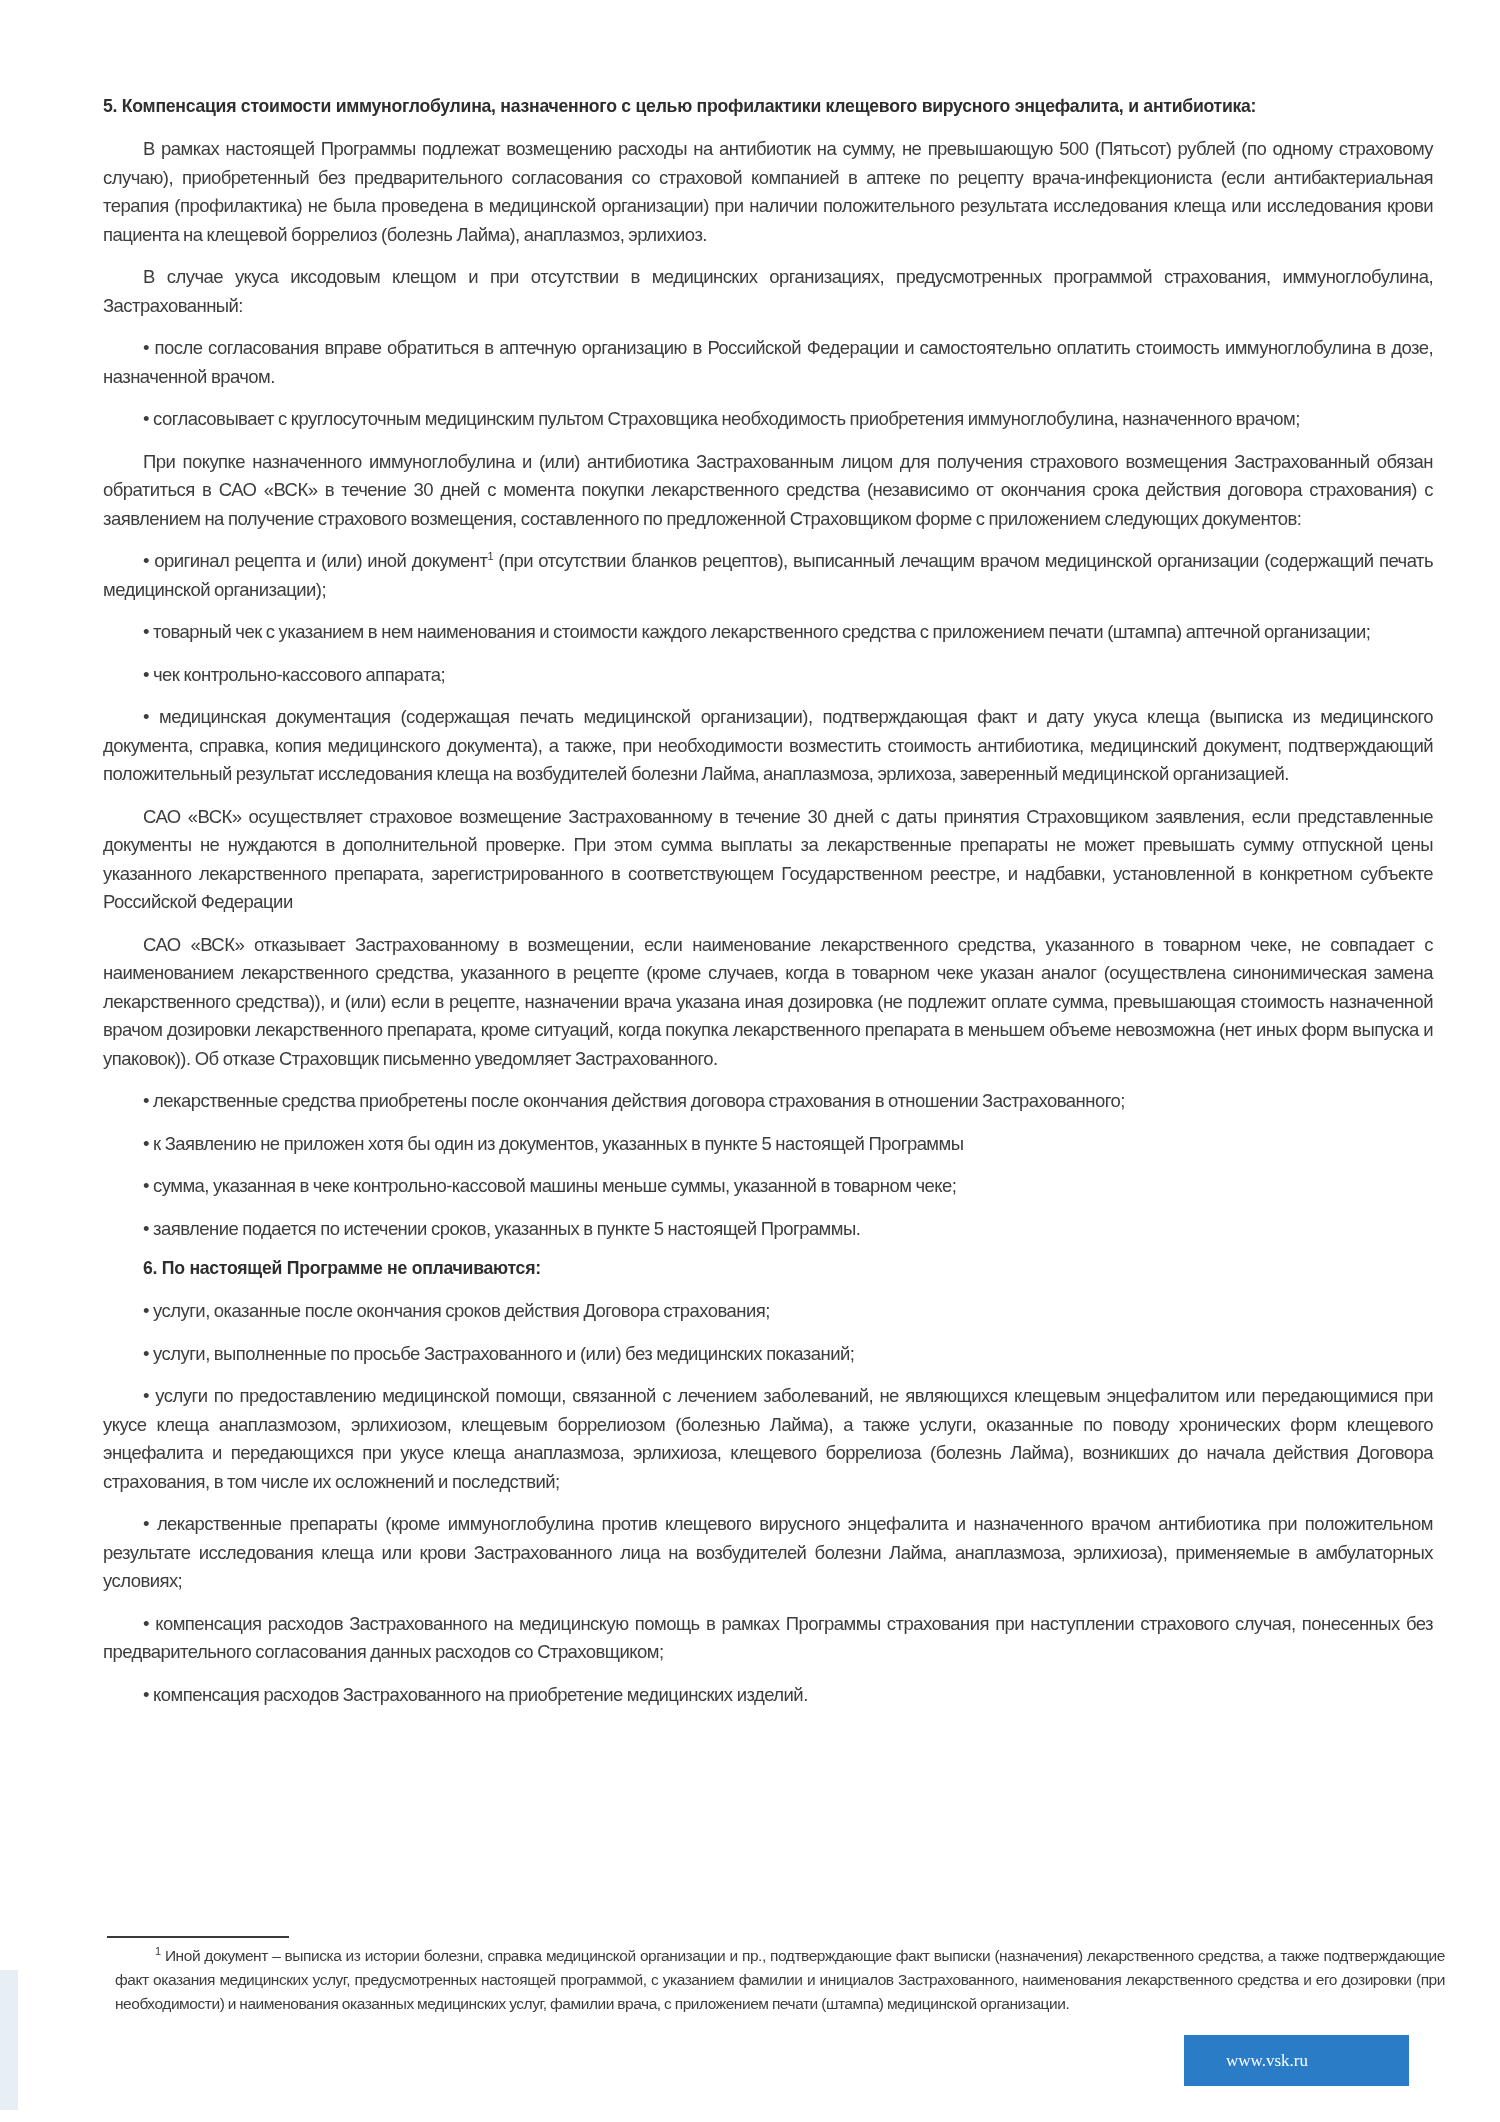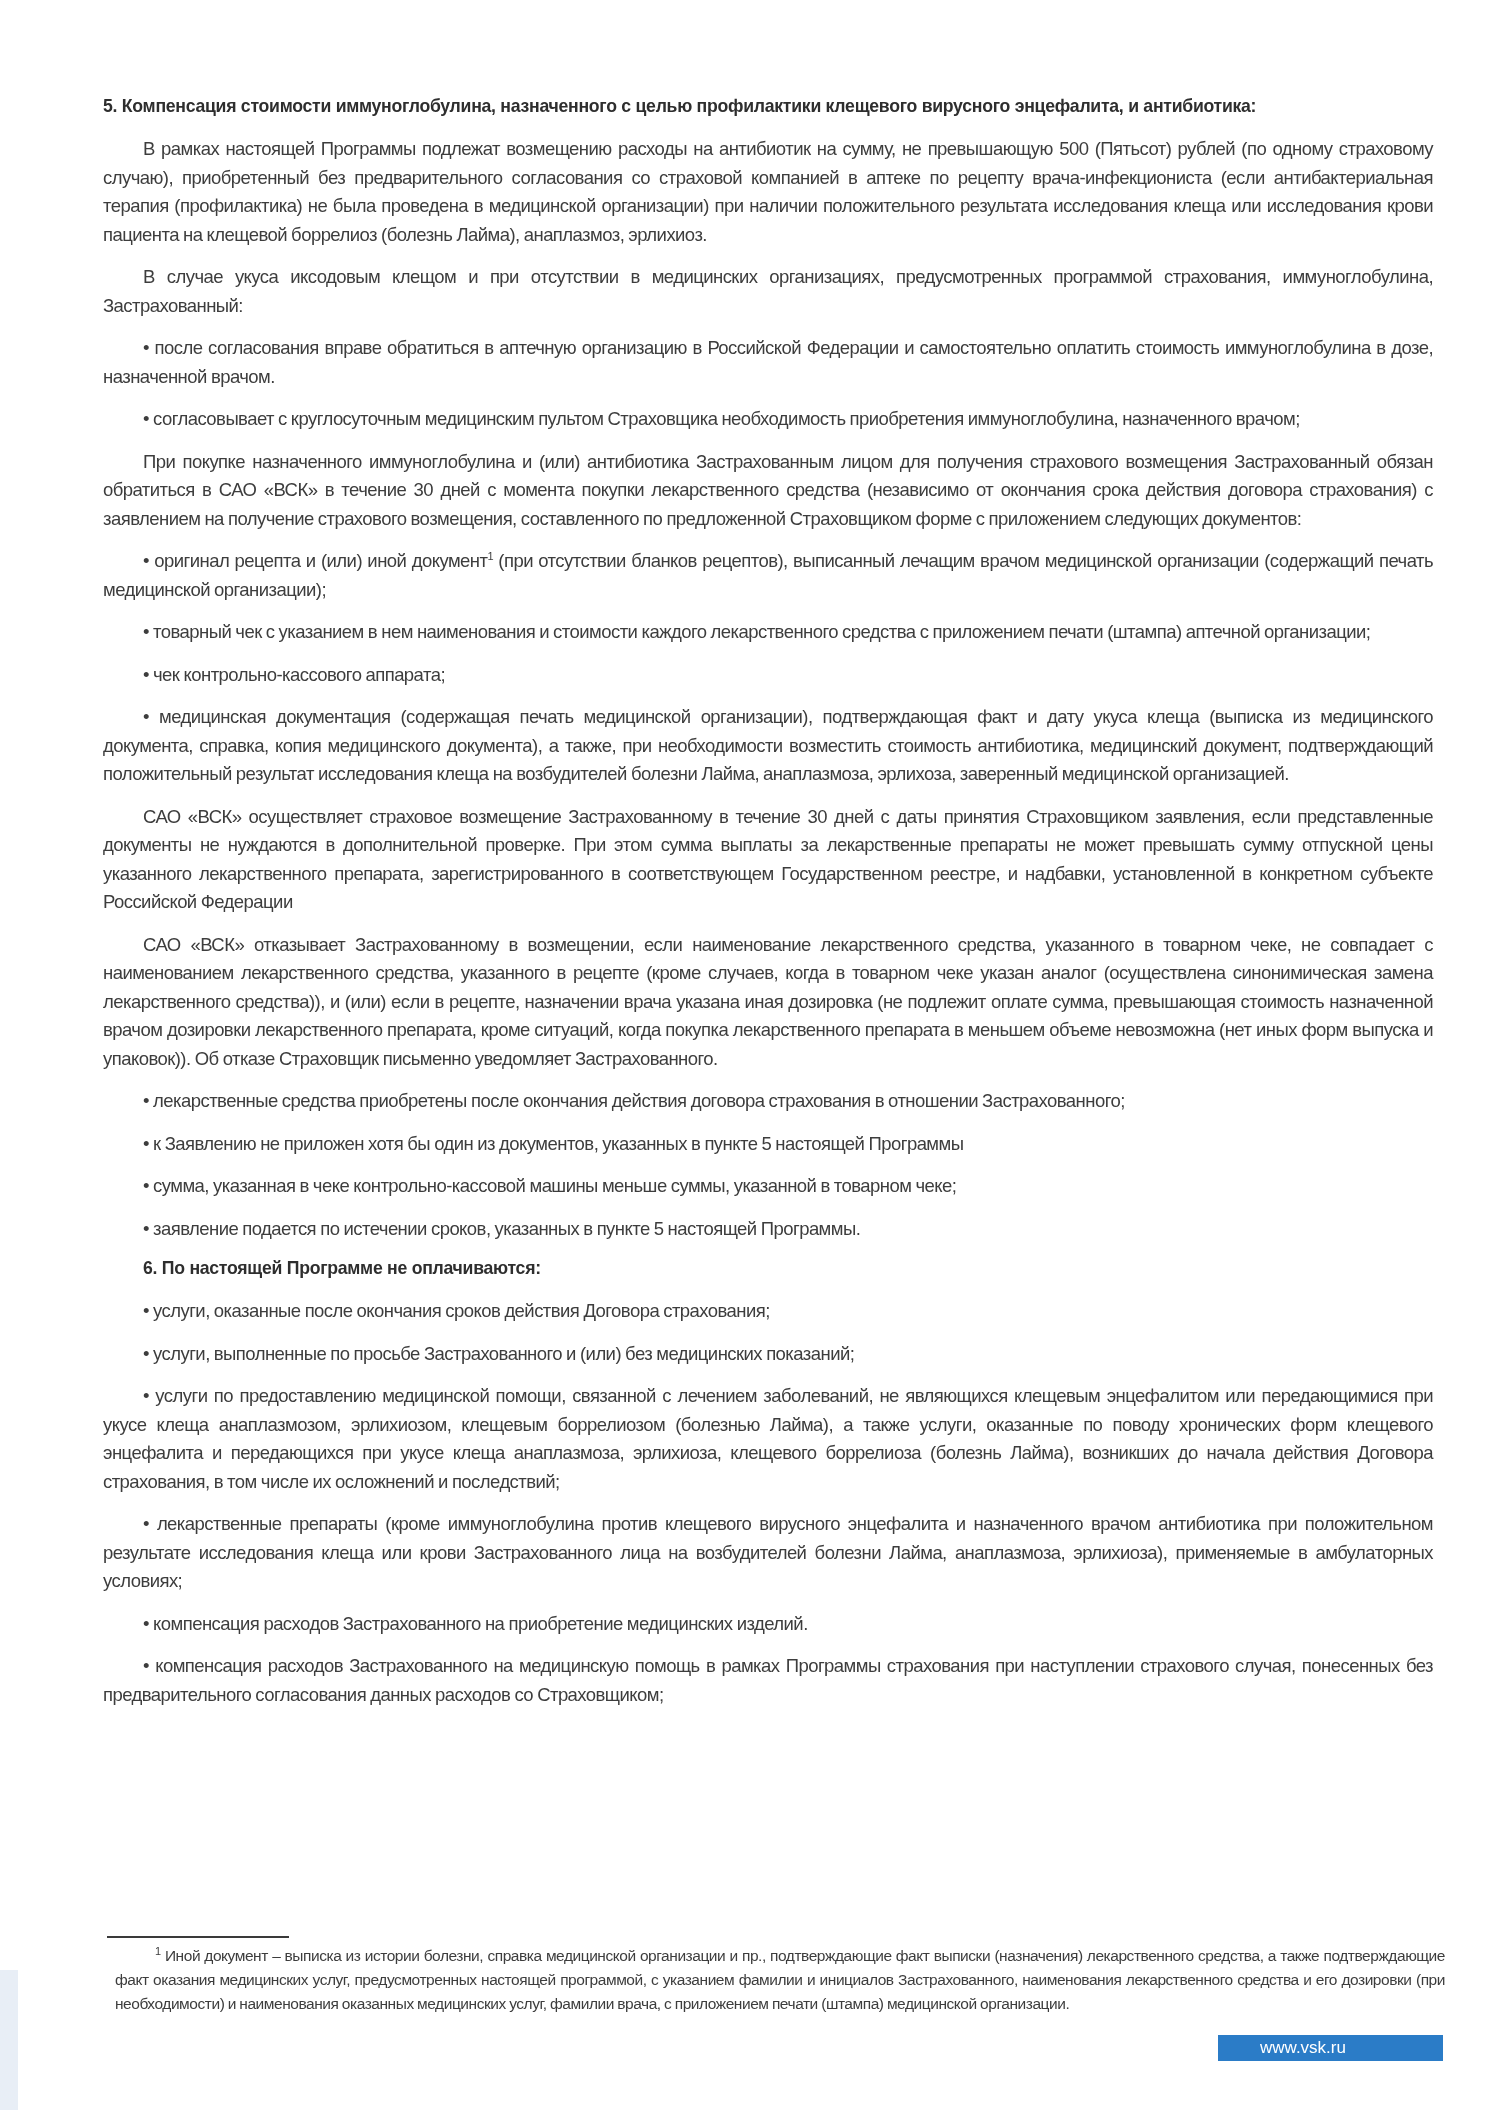--- a/index.html
+++ b/index.html
@@ -60,31 +60,31 @@
     }
     .footnote p {
       font-size: 15.5px;
       line-height: 24px;
       letter-spacing: -0.45px;
       margin: 0;
       text-indent: 40px;
     }
     .footer-box {
       position: absolute;
-      left: 1218px;
+      left: 1184px;
       top: 2035px;
       width: 225px;
-      height: 26px;
+      height: 51px;
       background: #2b7cc7;
       color: #ffffff;
       display: flex;
       align-items: center;
       padding-left: 42px;
       box-sizing: border-box;
-      font-family: Liberation Sans, sans-serif;
+      font-family: Liberation Serif, serif;
       font-size: 17px;
     }
     .left-strip {
       position: absolute;
       left: 0;
       top: 1970px;
       width: 18px;
       height: 140px;
       background: #e8eef6;
     }
@@ -119,22 +119,22 @@
   <p class="bullet">к Заявлению не приложен хотя бы один из документов, указанных в пункте 5 настоящей Программы</p>
   <p class="bullet">сумма, указанная в чеке контрольно-кассовой машины меньше суммы, указанной в товарном чеке;</p>
   <p class="bullet">заявление подается по истечении сроков, указанных в пункте 5 настоящей Программы.</p>
 
   <div class="heading indent">6. По настоящей Программе не оплачиваются:</div>
 
   <p class="bullet">услуги, оказанные после окончания сроков действия Договора страхования;</p>
   <p class="bullet">услуги, выполненные по просьбе Застрахованного и (или) без медицинских показаний;</p>
   <p class="bullet">услуги по предоставлению медицинской помощи, связанной с лечением заболеваний, не являющихся клещевым энцефалитом или передающимися при укусе клеща анаплазмозом, эрлихиозом, клещевым боррелиозом (болезнью Лайма), а также услуги, оказанные по поводу хронических форм клещевого энцефалита и передающихся при укусе клеща анаплазмоза, эрлихиоза, клещевого боррелиоза (болезнь Лайма), возникших до начала действия Договора страхования, в том числе их осложнений и последствий;</p>
   <p class="bullet">лекарственные препараты (кроме иммуноглобулина против клещевого вирусного энцефалита и назначенного врачом антибиотика при положительном результате исследования клеща или крови Застрахованного лица на возбудителей болезни Лайма, анаплазмоза, эрлихиоза), применяемые в амбулаторных условиях;</p>
+  <p class="bullet">компенсация расходов Застрахованного на медицинскую помощь в рамках Программы страхования при наступлении страхового случая, понесенных без предварительного согласования данных расходов со Страховщиком;</p>
   <p class="bullet">компенсация расходов Застрахованного на приобретение медицинских изделий.</p>
-  <p class="bullet">компенсация расходов Застрахованного на медицинскую помощь в рамках Программы страхования при наступлении страхового случая, понесенных без предварительного согласования данных расходов со Страховщиком;</p>
 </div>
 
 <div class="footnote-rule"></div>
 
 <div class="footnote">
   <p><sup>1</sup><span> Иной документ – выписка из истории болезни, справка медицинской организации и пр., подтверждающие факт выписки (назначения) лекарственного средства, а также подтверждающие факт оказания медицинских услуг, предусмотренных настоящей программой, с указанием фамилии и инициалов Застрахованного, наименования лекарственного средства и его дозировки (при необходимости) и наименования оказанных медицинских услуг, фамилии врача, с приложением печати (штампа) медицинской организации.</span></p>
 </div>
 
 <div class="left-strip"></div>
 

